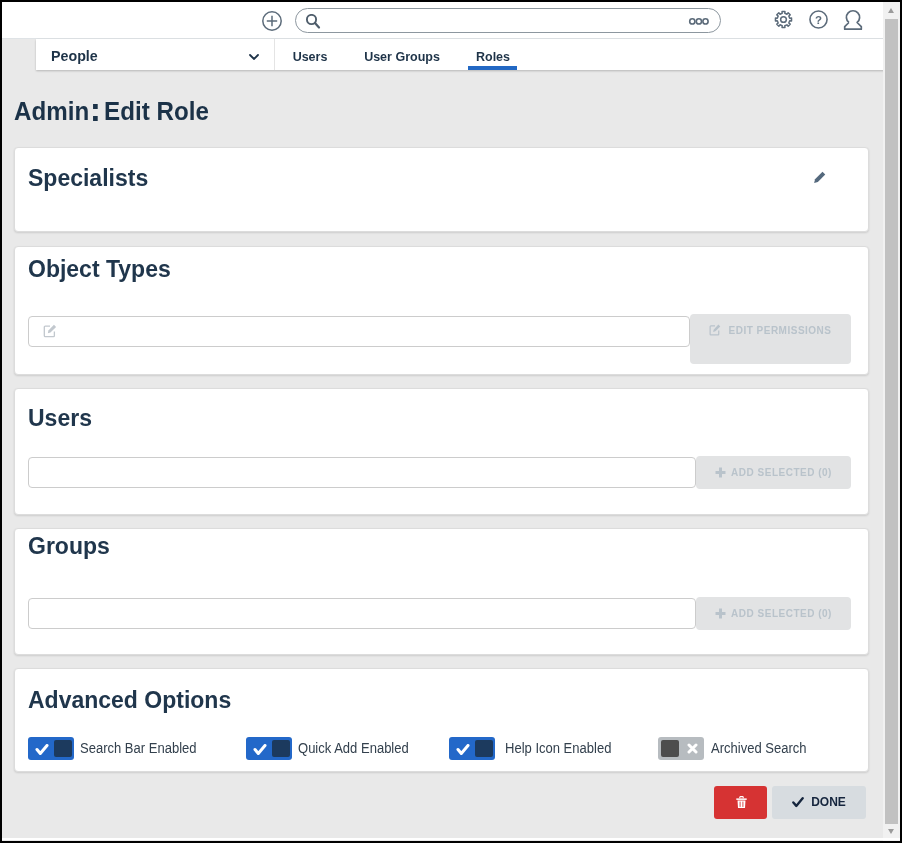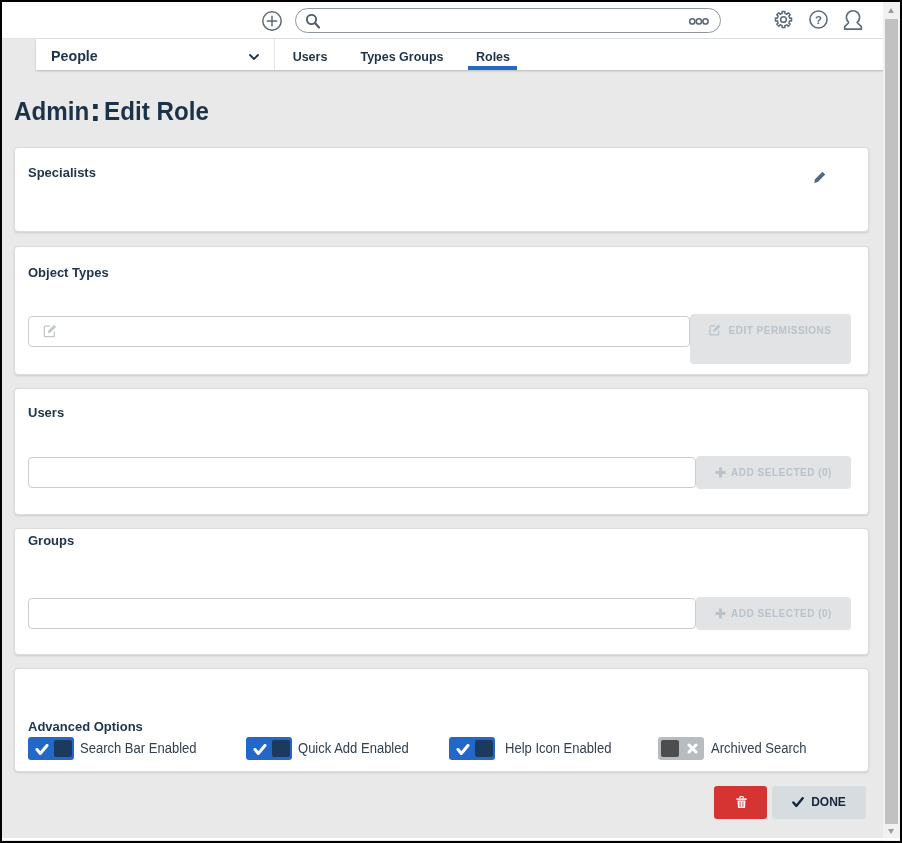--- a/index.html
+++ b/index.html
@@ -13,21 +13,21 @@
 #navbar { position:absolute; left:2px; top:39px; width:881px; height:31px; background:#fff; box-shadow:0 1px 2px rgba(0,0,0,0.22);margin-left:34px; }
 #navbar .vdiv { position:absolute; left:238px; top:0; width:1px; height:31px; background:#e4e4e4; }
 .tab { position:absolute; top:0; height:31px; line-height:36px; text-align:center; color:#1e3348; font-weight:bold; font-size:12.5px; }
 #tab-underline { position:absolute; left:432px; top:27px; width:49px; height:4px; background:#2268c4; }
 
 
 #searchpill { position:absolute; left:295px; top:8px; width:426px; height:25px; border:1.5px solid #8d979f; border-radius:13px; background:#fff; }
 
 
 .card { position:absolute; left:14px; width:855px; background:#fff; border:1px solid #dcdcdc; border-radius:4px; box-shadow:0 1px 2px rgba(0,0,0,0.12); }
-.cardhead { position:absolute; left:28px; color:#20364c; font-weight:bold; font-size:13px; }
+.cardhead { position:absolute; left:28px; color:#20364c; font-weight:bold; font-size:23px; }
 .input { position:absolute; background:#fff; border:1px solid #cccccc; border-radius:4px; }
 .graybtn { position:absolute; background:#e2e3e4; color:#b9c3cb; font-weight:bold; font-size:10px; border-radius:4px; text-align:center; letter-spacing:0.5px; }
 
 
 .toggle { position:absolute; width:46px; height:23px; border-radius:3px; }
 .toggle.on { background:#2368c9; }
 .toggle.off { background:#b7bcc0; }
 .knob { position:absolute; top:2.5px; width:17.5px; height:17px; border-radius:2px; }
 .toggle.on .knob { right:2.5px; background:#1c3a5e; }
 .toggle.off .knob { left:3px; background:#4d4d4d; }
@@ -36,21 +36,21 @@
 </head>
 <body>
   <div id="topbar"></div>
   <div id="navbar">
     <span class="abs" style="left:15px;top:8px;color:#1e3348;font-weight:bold;font-size:15px;transform:scaleX(0.95);transform-origin:left top;">People</span>
     <svg class="abs" style="left:213px;top:15px;" width="10" height="6" viewBox="0 0 10 6">
       <path d="M1 1 L5 5 L9 1" fill="none" stroke="#1e3348" stroke-width="1.8" stroke-linecap="round"></path>
     </svg>
     <div class="vdiv"></div>
     <div class="tab" style="left:247px;width:54px;">Users</div>
-    <div class="tab" style="left:321px;width:90px;">Types Groups</div>
+    <div class="tab" style="left:321px;width:90px;">User Groups</div>
     <div class="tab" style="left:432px;width:50px;">Roles</div>
     <div id="tab-underline"></div>
   </div>
 
   <svg class="abs" style="left:261.5px;top:10.5px;" width="20" height="20" viewBox="0 0 20 20">
     <circle cx="10" cy="10" r="9.2" fill="none" stroke="#5c6b7a" stroke-width="1.5"></circle>
     <path d="M10 4.8 V15.2 M4.8 10 H15.2" stroke="#5c6b7a" stroke-width="1.5"></path>
   </svg>
   <div id="searchpill"></div>
   <svg class="abs" style="left:305px;top:14px;" width="16" height="16" viewBox="0 0 16 16">
@@ -76,21 +76,21 @@
 
   <div class="abs" style="left:14px;top:96px;font-size:26px;font-weight:bold;color:#1b3248;transform:scaleX(0.93);transform-origin:left top;white-space:nowrap;">Admin<span style="display:inline-block;width:5px;height:17px;position:relative;margin:0 7px 0 4px;"><i style="position:absolute;left:0;top:1px;width:5px;height:5px;background:#1b3248;"></i><i style="position:absolute;left:0;bottom:-1px;width:5px;height:5px;background:#1b3248;"></i></span>Edit Role</div>
 
   <div class="card" style="top:147px;height:85px;"></div>
   <div class="cardhead" style="top:165px;">Specialists</div>
   <svg class="abs" style="left:813px;top:171px;" width="13" height="13" viewBox="0 0 14 14">
     <path fill="#54697d" d="M10.2 0.8 L13.2 3.8 L5.2 11.8 L1.2 12.8 L2.2 8.8 Z"></path>
   </svg>
 
   <div class="card" style="top:246px;height:129px;"></div>
-  <div class="cardhead" style="top:265px;">Object Types</div>
+  <div class="cardhead" style="top:256px;">Object Types</div>
   <div class="input" style="left:28px;top:316px;width:662px;height:31px;"></div>
   <svg class="abs" style="left:43px;top:324px;" width="14" height="14" viewBox="0 0 16 16">
     <path fill="none" stroke="#c2c8ce" stroke-width="1.5" d="M13 8.5 V13.5 a1 1 0 0 1 -1 1 H2.5 a1 1 0 0 1 -1 -1 V3.5 a1 1 0 0 1 1 -1 H8"></path>
     <path fill="#c2c8ce" d="M12.5 0.8 L15 3.3 L8.5 9.8 L5.5 10.5 L6.2 7.5 Z"></path>
   </svg>
   <div class="graybtn" style="left:690px;top:314px;width:161px;height:50px;line-height:34px;"><svg style="vertical-align:-2px;margin-right:7px;" width="12" height="12" viewBox="0 0 16 16">
       <path fill="none" stroke="#b9c3cb" stroke-width="1.6" d="M13 8.5 V13.5 a1 1 0 0 1 -1 1 H2.5 a1 1 0 0 1 -1 -1 V3.5 a1 1 0 0 1 1 -1 H8"></path>
       <path fill="#b9c3cb" d="M12.5 0.8 L15 3.3 L8.5 9.8 L5.5 10.5 L6.2 7.5 Z"></path>
     </svg>EDIT PERMISSIONS</div>
 
@@ -102,21 +102,21 @@
     </svg>ADD SELECTED (0)</div>
 
   <div class="card" style="top:528px;height:127px;"></div>
   <div class="cardhead" style="top:533px;">Groups</div>
   <div class="input" style="left:28px;top:598px;width:668px;height:31px;"></div>
   <div class="graybtn" style="left:696px;top:597px;width:155px;height:33px;line-height:33px;"><svg style="vertical-align:-1.5px;margin-right:5px;" width="11" height="11" viewBox="0 0 11 11">
       <path d="M5.5 0.5 V10.5 M0.5 5.5 H10.5" stroke="#b9c3cb" stroke-width="3"></path>
     </svg>ADD SELECTED (0)</div>
 
   <div class="card" style="top:668px;height:104px;"></div>
-  <div class="cardhead" style="top:687px;margin-top:32px;">Advanced Options</div>
+  <div class="cardhead" style="top:687px;">Advanced Options</div>
 
   <div class="toggle on" style="left:28px;top:737px;">
     <div class="knob"></div>
     <svg style="position:absolute;left:7px;top:7px;" width="14" height="12" viewBox="0 0 14 12">
       <path d="M2 5.5 L5.3 9.5 L12 1.5" fill="none" stroke="#fff" stroke-width="3" stroke-linecap="round" stroke-linejoin="round"></path>
     </svg>
   </div>
   <div class="tlabel" style="left:80px;top:737px;">Search Bar Enabled</div>
 
   <div class="toggle on" style="left:246px;top:737px;">

